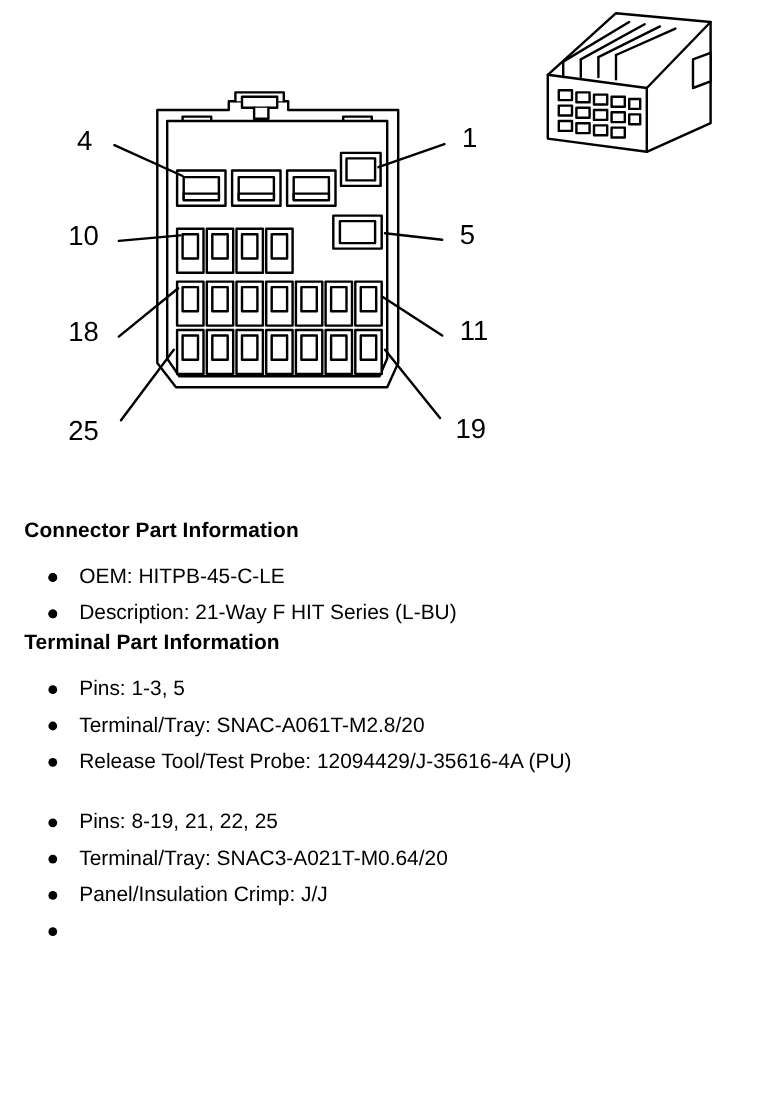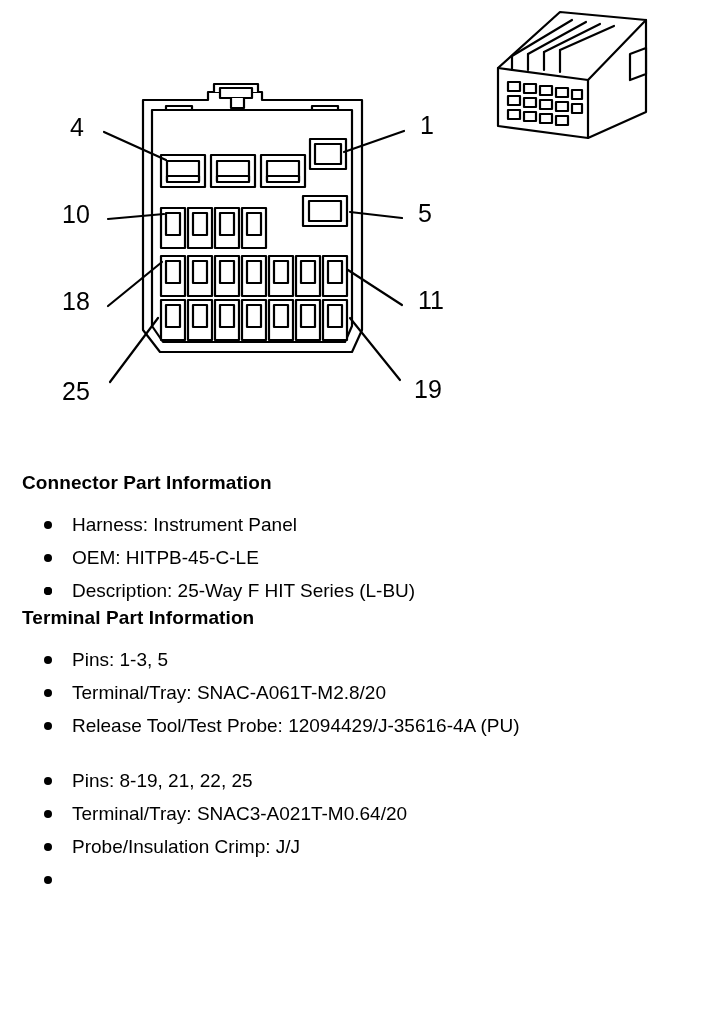--- a/index.html
+++ b/index.html
@@ -214,37 +214,37 @@
       <text class="callout-label" x="62" y="400">25</text>
       <text class="callout-label" x="414" y="398">19</text>
     </svg>
   </div>
 
   <div class="content">
 
     <h2 class="section-title">Connector Part Information</h2>
 
     <ul class="bullets">
-      <li><span class="dot"></span><span>Harness: Instrument Panel</span></li>
+      <li><span class="dot"></span></li>
       <li><span class="dot"></span><span>OEM: HITPB-45-C-LE</span></li>
       <li><span class="dot"></span></li>
-      <li><span class="dot"></span><span>Description: 25-Way F HIT Series (L-BU)</span></li>
+      <li><span class="dot"></span><span>Description: 21-Way F HIT Series (L-BU)</span></li>
     </ul>
 
     <h2 class="section-title second">Terminal Part Information</h2>
 
     <ul class="bullets">
       <li><span class="dot"></span><span>Pins: 1-3, 5</span></li>
       <li><span class="dot"></span><span>Terminal/Tray: SNAC-A061T-M2.8/20</span></li>
       <li><span class="dot"></span><span>Release Tool/Test Probe: 12094429/J-35616-4A (PU)</span></li>
     </ul>
 
     <div class="group-gap"></div>
 
     <ul class="bullets">
       <li><span class="dot"></span><span>Pins: 8-19, 21, 22, 25</span></li>
       <li><span class="dot"></span><span>Terminal/Tray: SNAC3-A021T-M0.64/20</span></li>
-      <li><span class="dot"></span><span>Probe/Insulation Crimp: J/J</span></li>
+      <li><span class="dot"></span><span>Panel/Insulation Crimp: J/J</span></li>
       <li><span class="dot"></span></li>
     </ul>
 
   </div>
 </div>
 
 </body></html>

